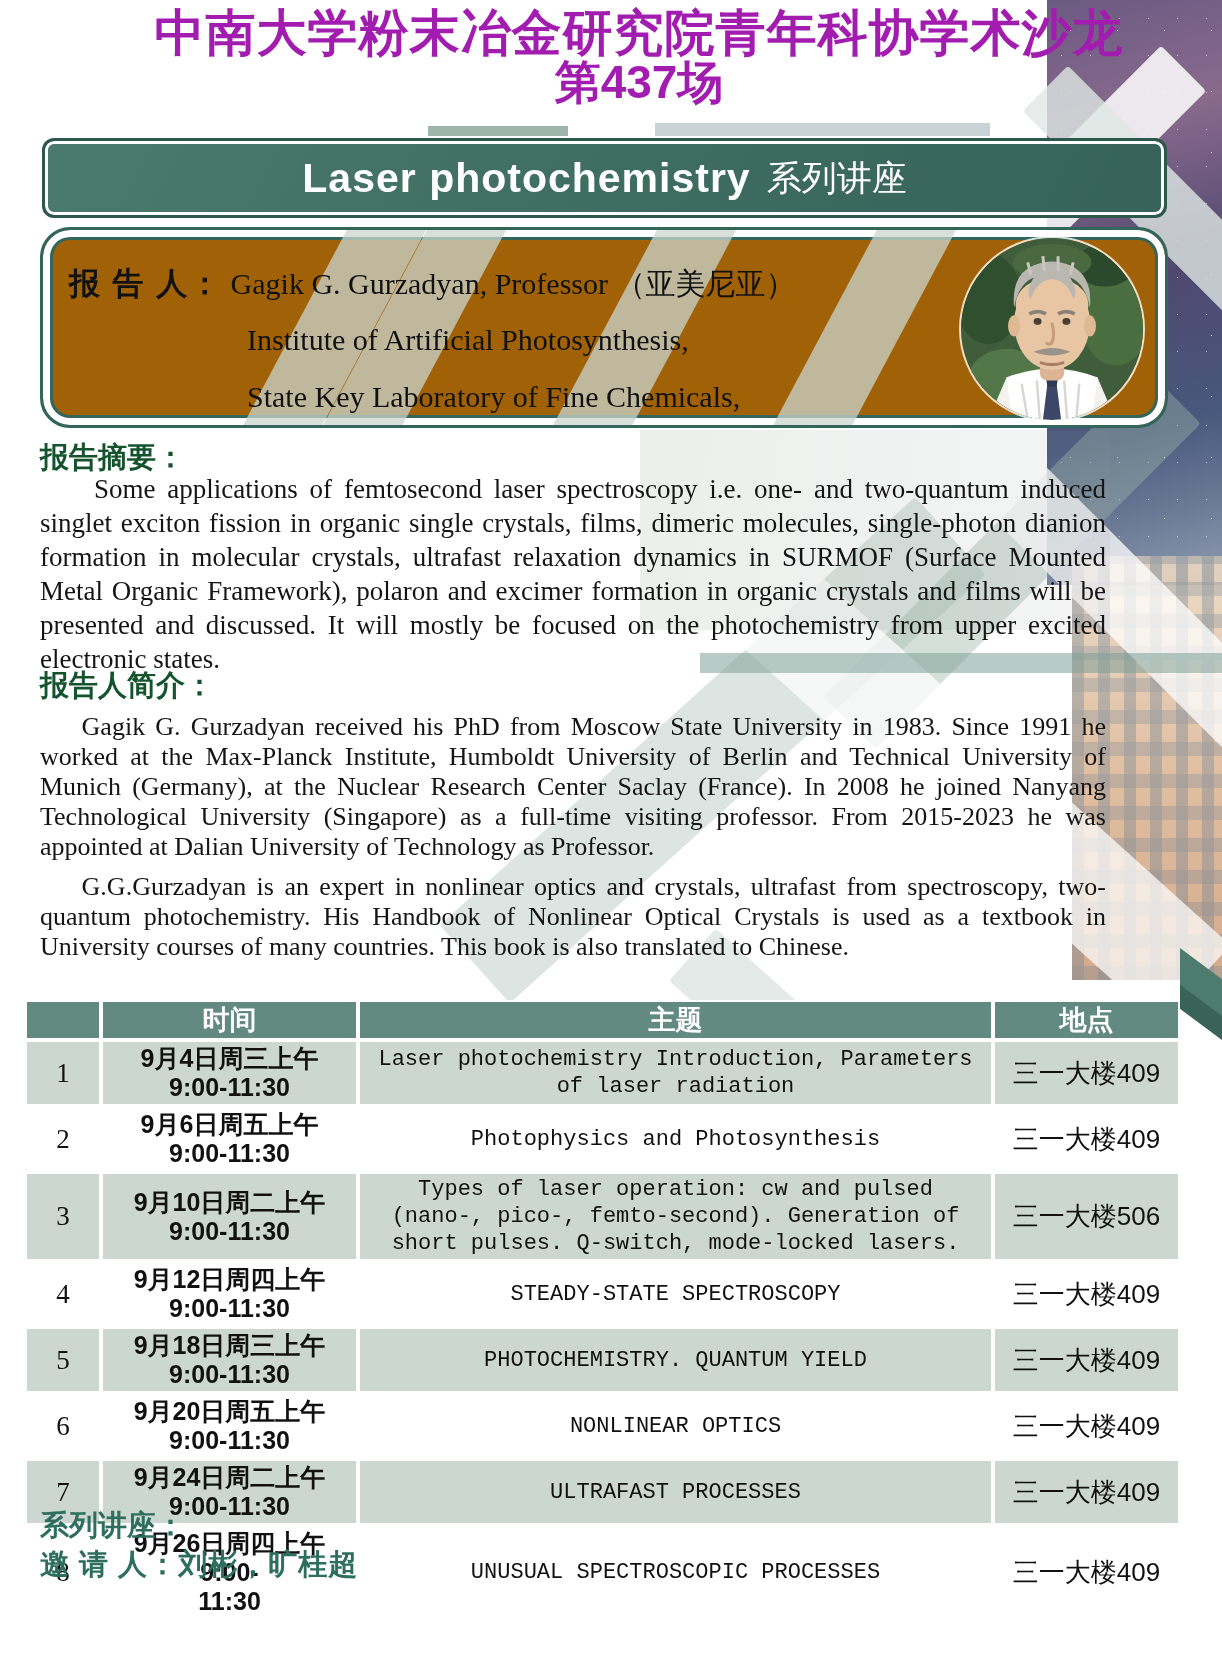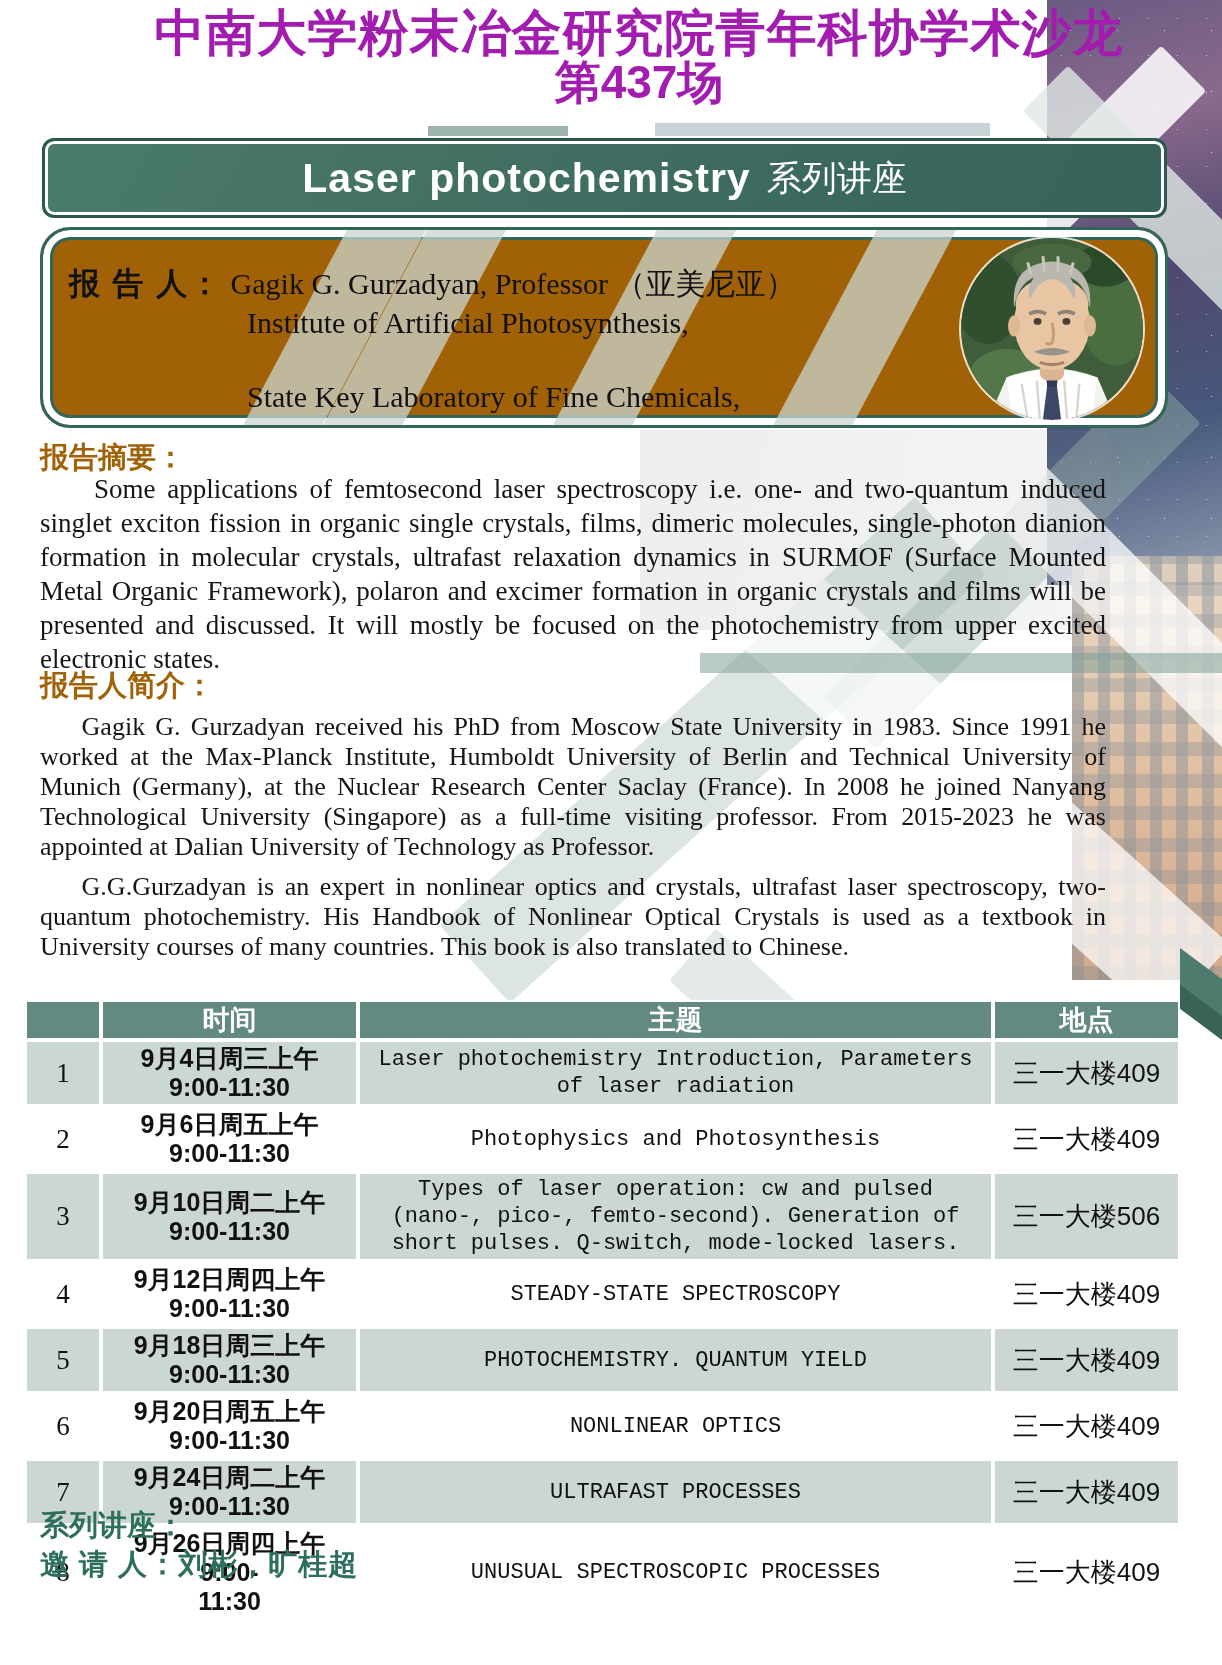--- a/index.html
+++ b/index.html
@@ -57,28 +57,28 @@
            background:#a16207;overflow:hidden;}
   .speaker .chev{position:absolute;top:-40px;width:70px;height:300px;background:rgba(203,214,208,.75);}
   .c1{left:250px;transform:rotate(28deg);}
   .c2{left:330px;transform:rotate(28deg);}
   .c3{left:560px;transform:rotate(28deg);background:rgba(214,224,219,.6);}
   .c4{left:780px;transform:rotate(28deg);background:rgba(214,224,219,.5);}
   .speaker .line{position:absolute;left:26px;color:#111;font-size:30px;white-space:nowrap;}
   .speaker .row1{top:33px;}
   .speaker .lbl{font-weight:bold;font-size:31px;letter-spacing:2px;font-family:"Liberation Sans","DejaVu Sans",sans-serif;}
   .serif{font-family:"Liberation Serif","DejaVu Serif",serif;}
-  .speaker .row2{top:76px;left:204px;}
+  .speaker .row2{top:93px;left:204px;}
   .speaker .row3{top:150px;left:204px;}
 
   .photo{position:absolute;left:918px;top:8px;width:182px;height:182px;border-radius:50%;overflow:hidden;
          box-shadow:0 0 0 2px rgba(255,255,255,.8);}
   .photo svg{display:block;width:100%;height:100%;}
 
-  .h-green{position:absolute;color:#a16207;font-weight:bold;font-size:29px;}
+  .h-green{position:absolute;color:#14532d;font-weight:bold;font-size:29px;}
   .hd-abstract{left:40px;top:438px;}
   .hd-bio{left:40px;top:666px;}
 
   .para{position:absolute;left:40px;width:1066px;color:#151515;text-align:justify;
         font-family:"Liberation Serif","DejaVu Serif",serif;}
   .abstract-body{top:472px;font-size:27px;line-height:34px;text-indent:2em;}
   .bio-p1{top:712px;font-size:26px;line-height:30px;text-indent:1.6em;}
   .bio-p2{top:872px;font-size:26px;line-height:30px;text-indent:1.6em;}
 
   table.sched{position:absolute;left:25px;top:1000px;width:1155px;border-collapse:separate;border-spacing:0;}
@@ -192,21 +192,21 @@
           </g>
         </svg>
       </div>
     </div>
 
     <div class="h-green hd-abstract">报告摘要：</div>
     <div class="para abstract-body">Some applications of femtosecond laser spectroscopy i.e. one- and two-quantum induced singlet exciton fission in organic single crystals, films, dimeric molecules, single-photon dianion formation in molecular crystals, ultrafast relaxation dynamics in SURMOF (Surface Mounted Metal Organic Framework), polaron and excimer formation in organic crystals and films will be presented and discussed. It will mostly be focused on the photochemistry from upper excited electronic states.</div>
 
     <div class="h-green hd-bio">报告人简介：</div>
     <div class="para bio-p1">Gagik G. Gurzadyan received his PhD from Moscow State University in 1983. Since 1991 he worked at the Max-Planck Institute, Humboldt University of Berlin and Technical University of Munich (Germany), at the Nuclear Research Center Saclay (France). In 2008 he joined Nanyang Technological University (Singapore) as a full-time visiting professor. From 2015-2023 he was appointed at Dalian University of Technology as Professor.</div>
-    <div class="para bio-p2">G.G.Gurzadyan is an expert in nonlinear optics and crystals, ultrafast laser spectroscopy, two-quantum photochemistry. His Handbook of Nonlinear Optical Crystals is used as a textbook in University courses of many countries. This book is also translated to Chinese.</div>
+    <div class="para bio-p2">G.G.Gurzadyan is an expert in nonlinear optics and crystals, ultrafast from spectroscopy, two-quantum photochemistry. His Handbook of Nonlinear Optical Crystals is used as a textbook in University courses of many countries. This book is also translated to Chinese.</div>
 
     <table class="sched">
       <colgroup>
         <col style="width:76px">
           <col style="width:257px">
           <col style="width:635px">
           <col style="width:187px">
       </colgroup>
       <thead>
         <tr>

